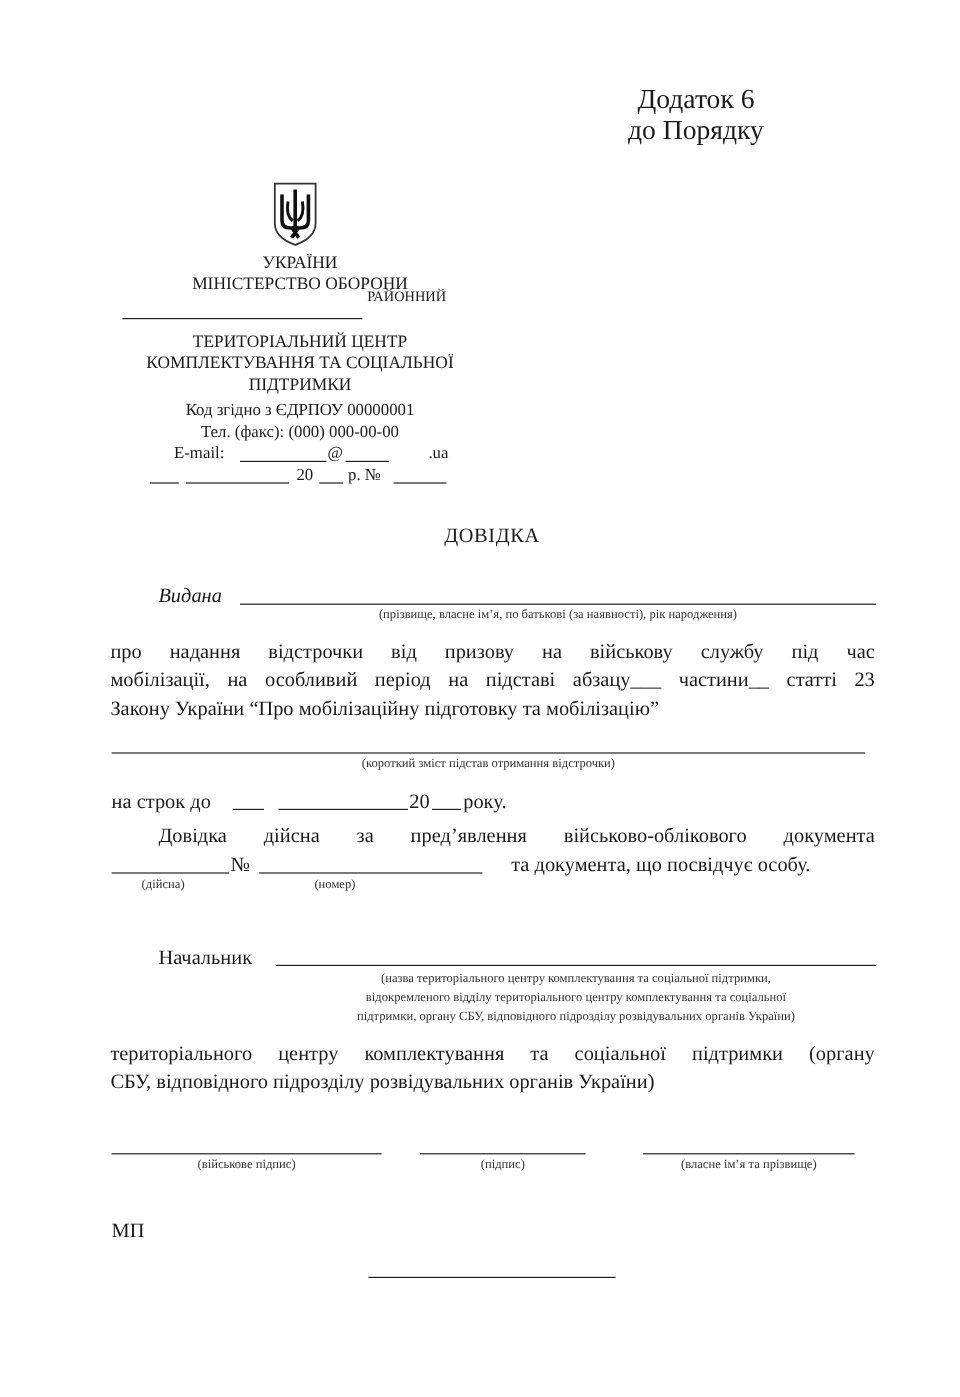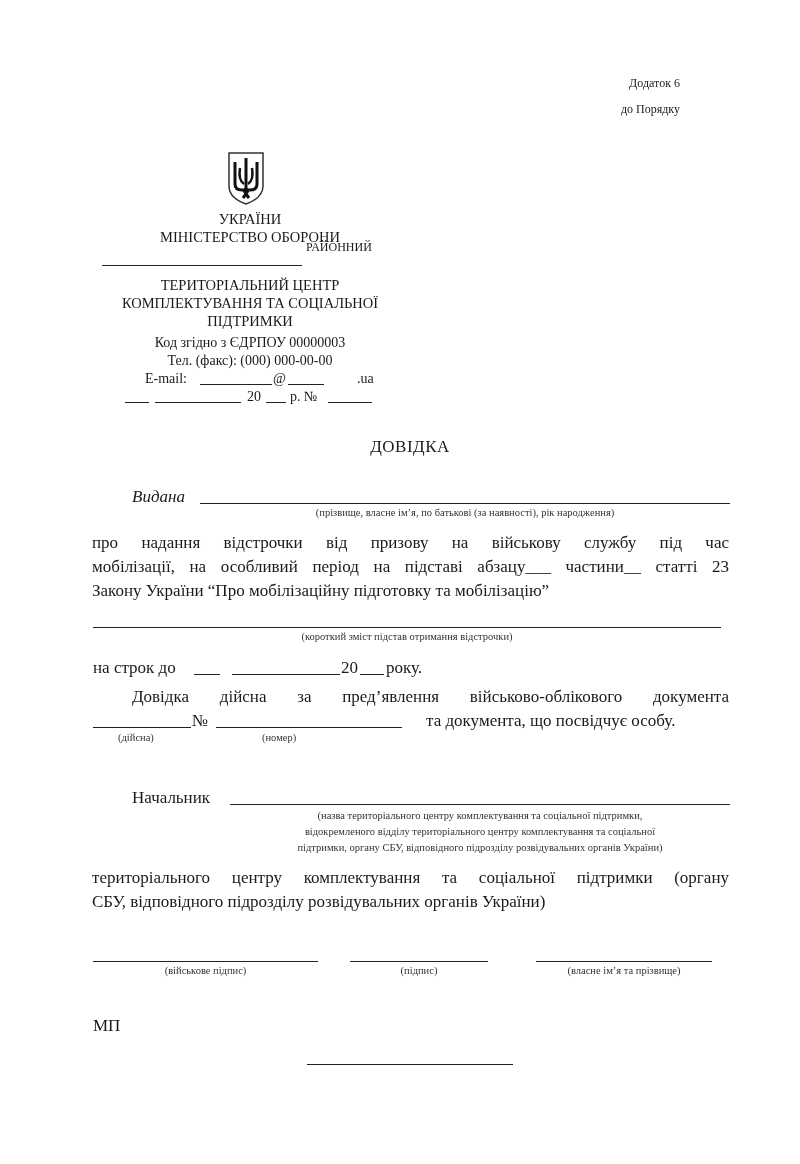--- a/index.html
+++ b/index.html
@@ -1,20 +1,20 @@
 <!DOCTYPE html>
 <html><head>
   <meta charset="utf-8">
   <style>
     html, body { margin:0; padding:0; background:#ffffff; }
     body { width:800px; height:1164px; position:relative; overflow:hidden;
            font-family:"Liberation Serif","DejaVu Serif",serif; color:#1a1a1a; }
     .abs { position:absolute; }
     .line { position:absolute; border-bottom:1px solid #222; height:0; }
-    .addendum { left:480px; top:70px; width:200px; text-align:right; font-size:12px; line-height:26px; }
+    .addendum { left:480px; top:70px; width:200px; text-align:center; font-size:23px; line-height:26px; }
     .arms { left:226px; top:150px; width:40px; height:56px; }
     .hdr { text-align:center; font-size:14.5px; line-height:18px; }
     .ministry { left:130px; top:210px; width:240px; }
     .rayon { left:306px; top:240px; font-size:12px; }
     .tck { left:100px; top:276px; width:300px; }
     .contacts { left:110px; top:334px; width:280px; text-align:center; font-size:14px; line-height:18px; }
     .title { left:0; width:820px; top:437px; text-align:center; font-size:17px; letter-spacing:0.5px; }
     .body-text { font-size:17px; line-height:24px; }
     .note { font-size:10.5px; color:#333; text-align:center; }
     .para { left:92px; top:531px; width:637px; text-align:justify; }
@@ -48,21 +48,21 @@
 <div class="line" style="left:102px; top:265px; width:200px;"></div>
 <div class="abs rayon">РАЙОННИЙ</div>
 
 <div class="abs hdr tck">
   <div>ТЕРИТОРІАЛЬНИЙ ЦЕНТР</div>
   <div>КОМПЛЕКТУВАННЯ ТА СОЦІАЛЬНОЇ</div>
   <div>ПІДТРИМКИ</div>
 </div>
 
 <div class="abs contacts">
-  <div>Код згідно з ЄДРПОУ 00000003</div>
+  <div>Код згідно з ЄДРПОУ 00000001</div>
   <div>Тел. (факс): (000) 000-00-00</div>
   <div style="position:relative;height:18px;">
     <span style="position:absolute;left:35px;top:0;">E-mail:</span>
     <span class="line" style="left:90px;top:14px;width:72px;"></span>
     <span style="position:absolute;left:163px;top:0;">@</span>
     <span class="line" style="left:178px;top:14px;width:36px;"></span>
     <span style="position:absolute;left:215px;top:0;margin-left:32px;">.ua</span>
   </div>
   <div style="position:relative;height:18px;">
     <span class="line" style="left:15px;top:14px;width:24px;"></span>

